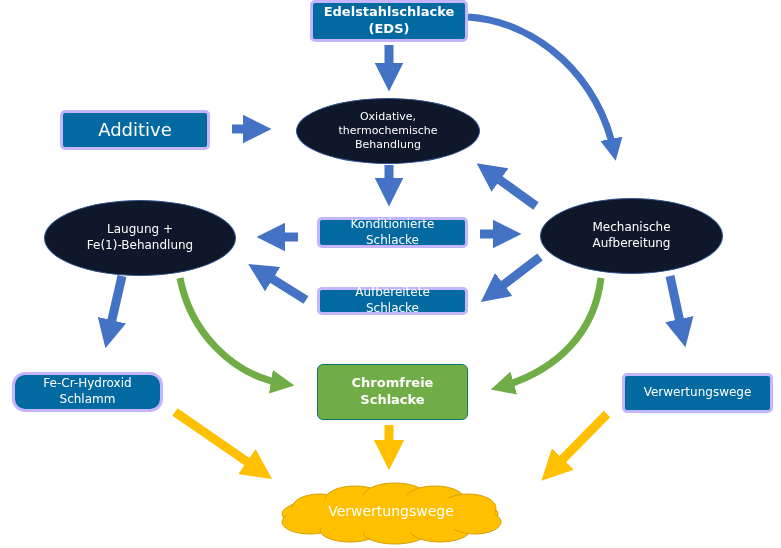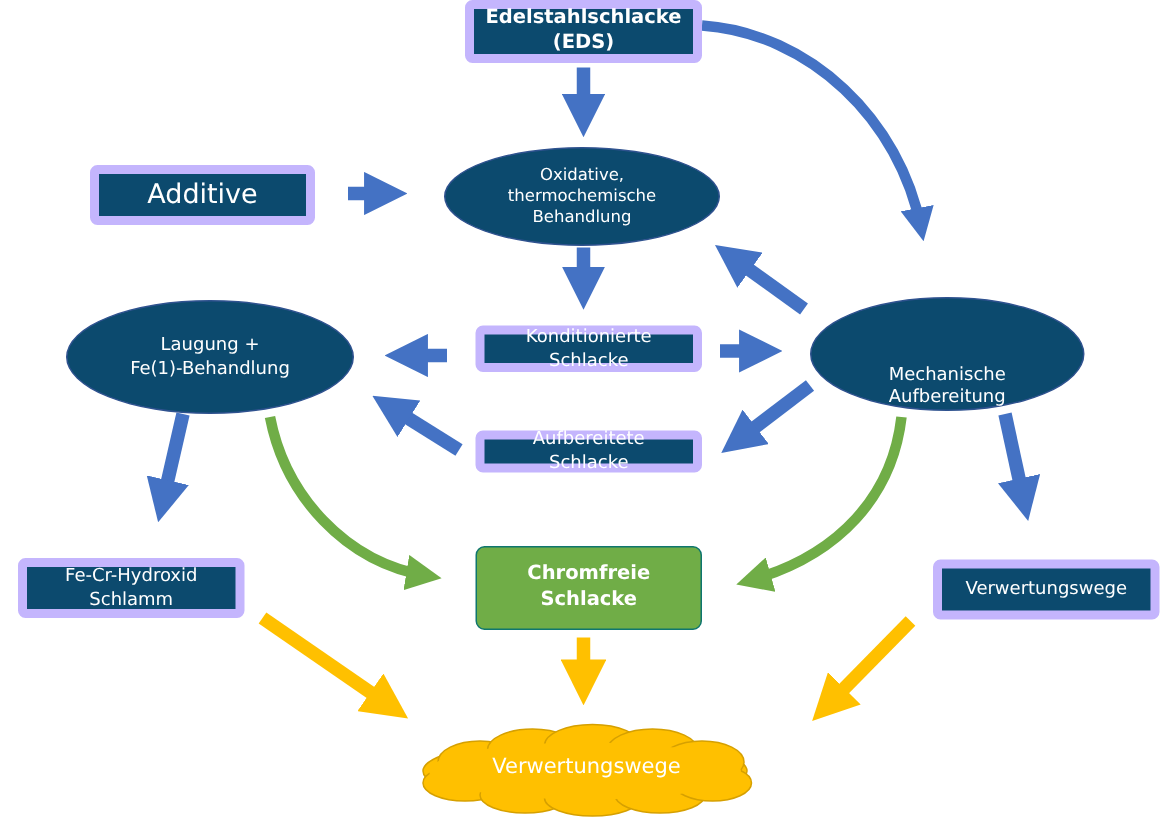--- a/index.html
+++ b/index.html
@@ -1,22 +1,22 @@
 <!DOCTYPE html>
 <html><head>
   <meta charset="utf-8">
   <style>
     html, body { margin: 0; padding: 0; background: #ffffff; }
     body { width: 781px; height: 548px; position: relative; overflow: hidden;
            font-family: "DejaVu Sans", "Liberation Sans", sans-serif; }
     svg#diagram { position: absolute; left: 0; top: 0; }
     .node { position: absolute; display: flex; align-items: center; justify-content: center;
             text-align: center; color: #ffffff; box-sizing: border-box; line-height: 1.3; }
-    .rect { background: #0c4a6e; border: 6px solid #c4b5fd; border-radius: 5px; }
-    .ellipse { background: #0c4a6e; border: 1px solid #2f528f; border-radius: 50%; }
+    .rect { background: #0369a1; border: 3px solid #c4b5fd; border-radius: 5px; }
+    .ellipse { background: #0f172a; border: 1px solid #2f528f; border-radius: 50%; }
     .green { background: #70ad47; border: 1px solid #0f766e; border-radius: 6px; font-weight: bold; }
     .bold { font-weight: bold; }
     .label { white-space: pre-line; }
     .cloud-text { position: absolute; color: #ffffff; font-weight: normal; font-size: 14px;
                   left: 285px; top: 503px; width: 212px; text-align: center; }
   </style>
 </head>
 <body>
 
 <svg id="diagram" width="781" height="548" viewBox="0 0 781 548">
@@ -91,31 +91,31 @@
 <div class="node ellipse" style="left:44px; top:200px; width:192px; height:76px; font-size:12px;">
   <span class="label">Laugung +
 Fe(1)-Behandlung</span>
 </div>
 
 <div class="node rect" style="left:317px; top:217px; width:151px; height:31px; font-size:12px;">
   <span class="label">Konditionierte
 Schlacke</span>
 </div>
 
-<div class="node ellipse" style="left:540px; top:198px; width:183px; height:76px; font-size:12px;align-items:flex-end;">
+<div class="node ellipse" style="left:540px; top:198px; width:183px; height:76px; font-size:12px;">
   <span class="label">Mechanische
 Aufbereitung</span>
 </div>
 
 <div class="node rect" style="left:317px; top:287px; width:151px; height:28px; font-size:12px;">
   <span class="label">Aufbereitete
 Schlacke</span>
 </div>
 
-<div class="node rect" style="left:12px; top:372px; width:151px; height:40px; font-size:12px;">
+<div class="node rect" style="left:12px; top:372px; width:151px; height:40px; font-size:12px;border-radius:13px;">
   <span class="label">Fe-Cr-Hydroxid
 Schlamm</span>
 </div>
 
 <div class="node green" style="left:317px; top:364px; width:151px; height:56px; font-size:13px;">
   <span class="label">Chromfreie
 Schlacke</span>
 </div>
 
 <div class="node rect" style="left:622px; top:373px; width:151px; height:40px; font-size:12px;">

